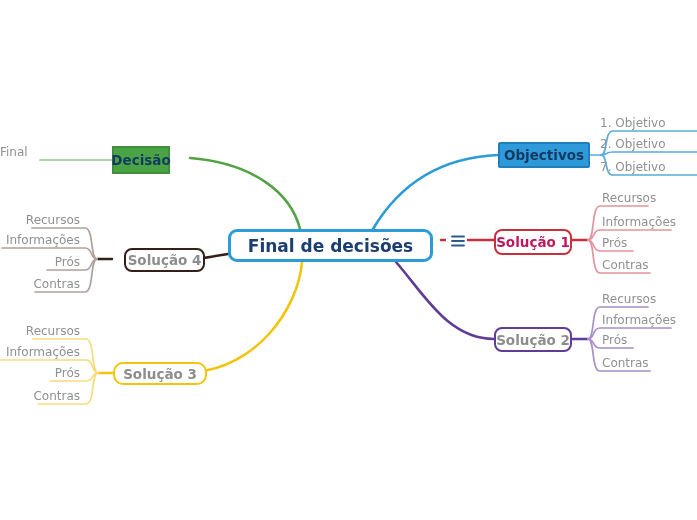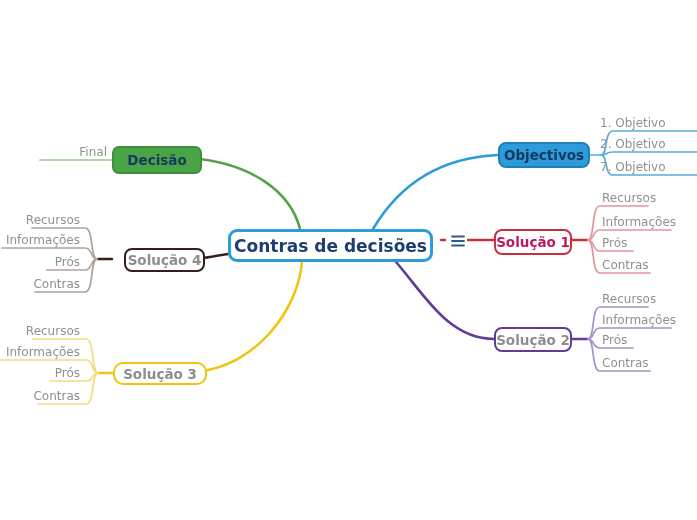--- a/index.html
+++ b/index.html
@@ -10,33 +10,33 @@
   .wires{position:absolute;left:0;top:0;}
   .node{
     position:absolute;box-sizing:border-box;display:flex;align-items:center;justify-content:center;
     font-weight:bold;font-size:13.5px;background:#fff;white-space:nowrap;z-index:2;
   }
   .root{
     left:228px;top:229px;width:205px;height:33px;
     border:3px solid #2b9cd8;border-radius:9px;
     font-size:17px;color:#1b3f70;
   }
-  .objectivos{left:498px;top:142px;width:92px;height:26px;background:#2e9ada;border:2px solid #1f7fba;border-radius:8px;color:#143a5f;}
-  .decisao{left:112px;top:146px;width:90px;height:28px;background:#4aa445;border:2px solid #3f8f3b;border-radius:7px;color:#143a5f;align-items:center;}
+  .objectivos{left:498px;top:142px;width:92px;height:26px;background:#2e9ada;border:2px solid #1f7fba;border-radius:2px;color:#143a5f;}
+  .decisao{left:112px;top:146px;width:58px;height:28px;background:#4aa445;border:2px solid #3f8f3b;border-radius:0;color:#143a5f;align-items:center;}
   .solucao1{left:494px;top:229px;width:78px;height:26px;border:2.5px solid #c9303e;border-radius:8px;color:#be185d;}
   .solucao2{left:494px;top:327px;width:78px;height:25px;border:2.5px solid #5e3c98;border-radius:8px;color:#8d8d8d;}
   .solucao4{left:112px;top:248px;width:81px;height:24px;border:2.5px solid #33201a;border-radius:8px;color:#8d8d8d;margin-left:12px;}
   .solucao3{left:113px;top:362px;width:94px;height:23px;border:2.5px solid #f2c40e;border-radius:10px;color:#8d8d8d;}
   .leaf{
     position:absolute;font-size:12px;color:#8f9191;white-space:nowrap;z-index:2;line-height:14px;
   }
   .leaf.r{left:602px;text-align:left;}
   .leaf.b{left:600px;text-align:left;}
   .leaf.l{left:0;width:80px;text-align:right;}
-  .leaf.final{left:0;width:75px;text-align:right;top:145px;margin-left:32px;}
+  .leaf.final{left:0;width:75px;text-align:left;top:145px;}
 </style>
 </head>
 <body>
 
 <div class="canvas">
 
   <svg class="wires" width="697" height="520" viewBox="0 0 697 520">
 
     <g fill="none" stroke-linecap="round">
       <path d="M 190 158 C 253 163, 291 193, 300 229" stroke="#53a346" stroke-width="2.6"></path>
@@ -98,21 +98,21 @@
       <rect x="446" y="231" width="21" height="19" fill="#ffffff"></rect>
       <g stroke="#2a5a8f" stroke-width="1.8" stroke-linecap="round">
         <path d="M 452 236.5 L 464 236.5"></path>
         <path d="M 452 241 L 464 241"></path>
         <path d="M 452 245.5 L 464 245.5"></path>
       </g>
     </g>
   </svg>
 
   <div class="node root">
-    <span>Contras de decisões</span>
+    <span>Final de decisões</span>
   </div>
 
   <div class="node objectivos">
     <span>Objectivos</span>
   </div>
 
   <div class="node solucao1">
     <span>Solução 1</span>
   </div>
 

